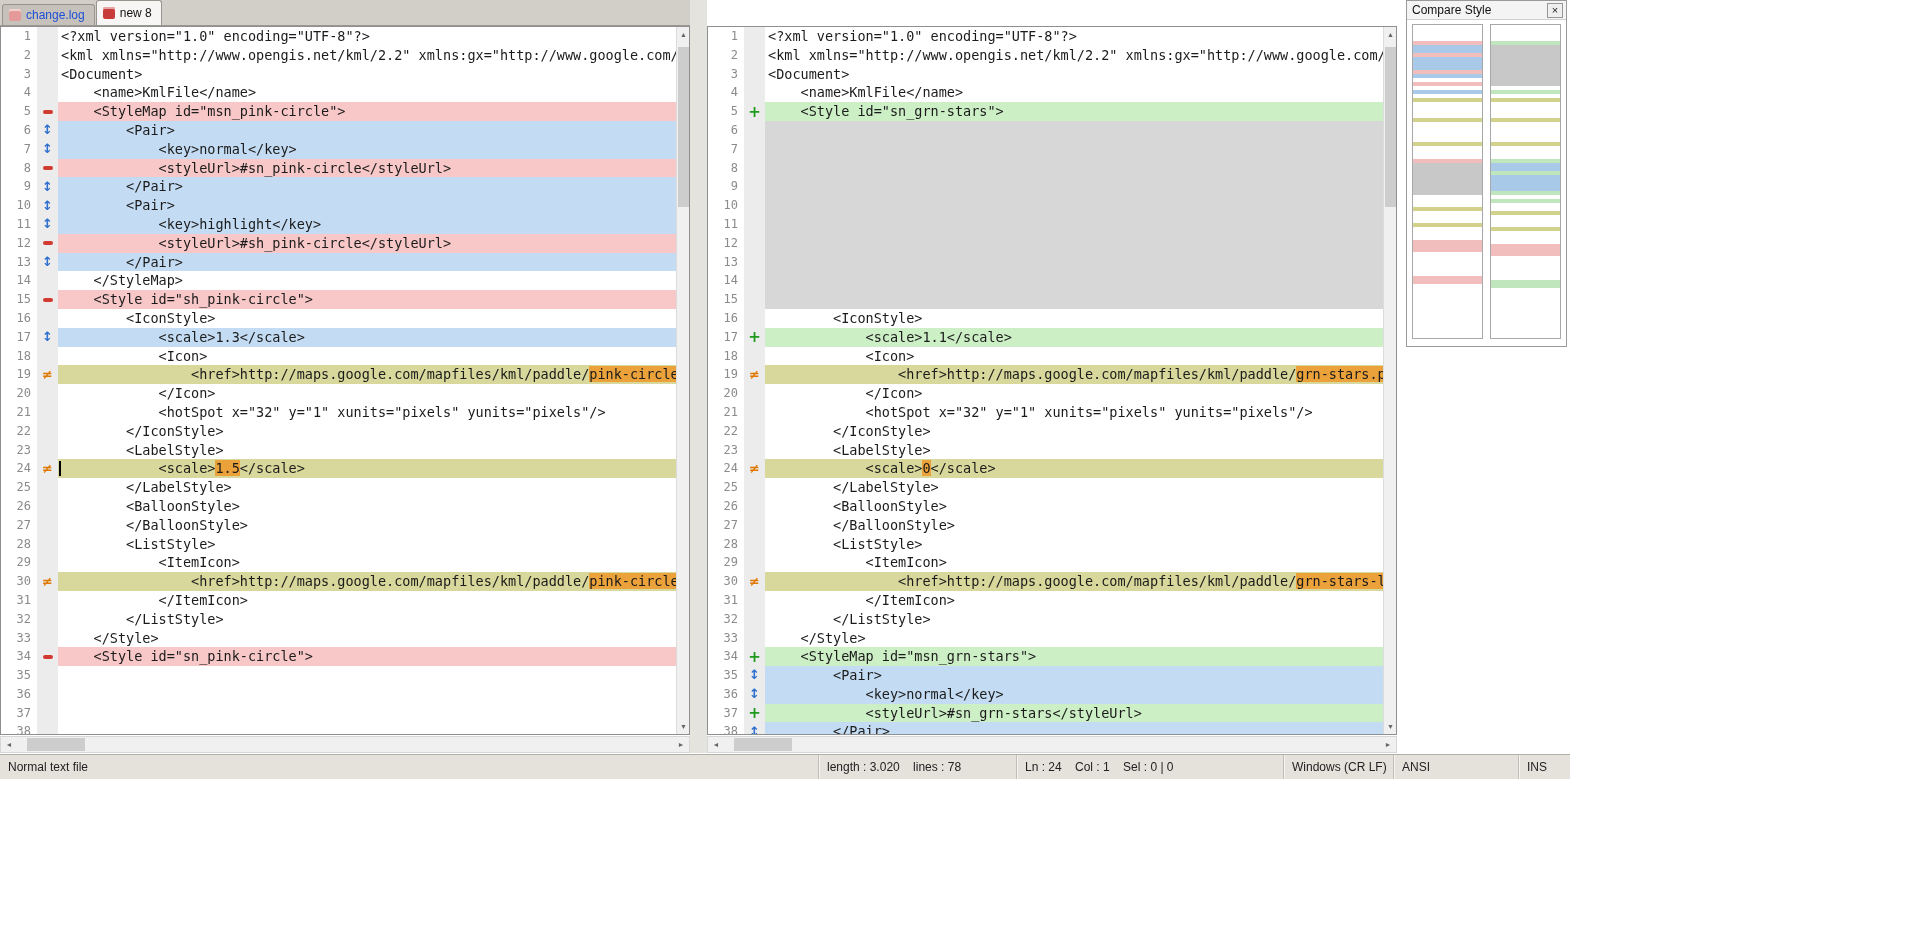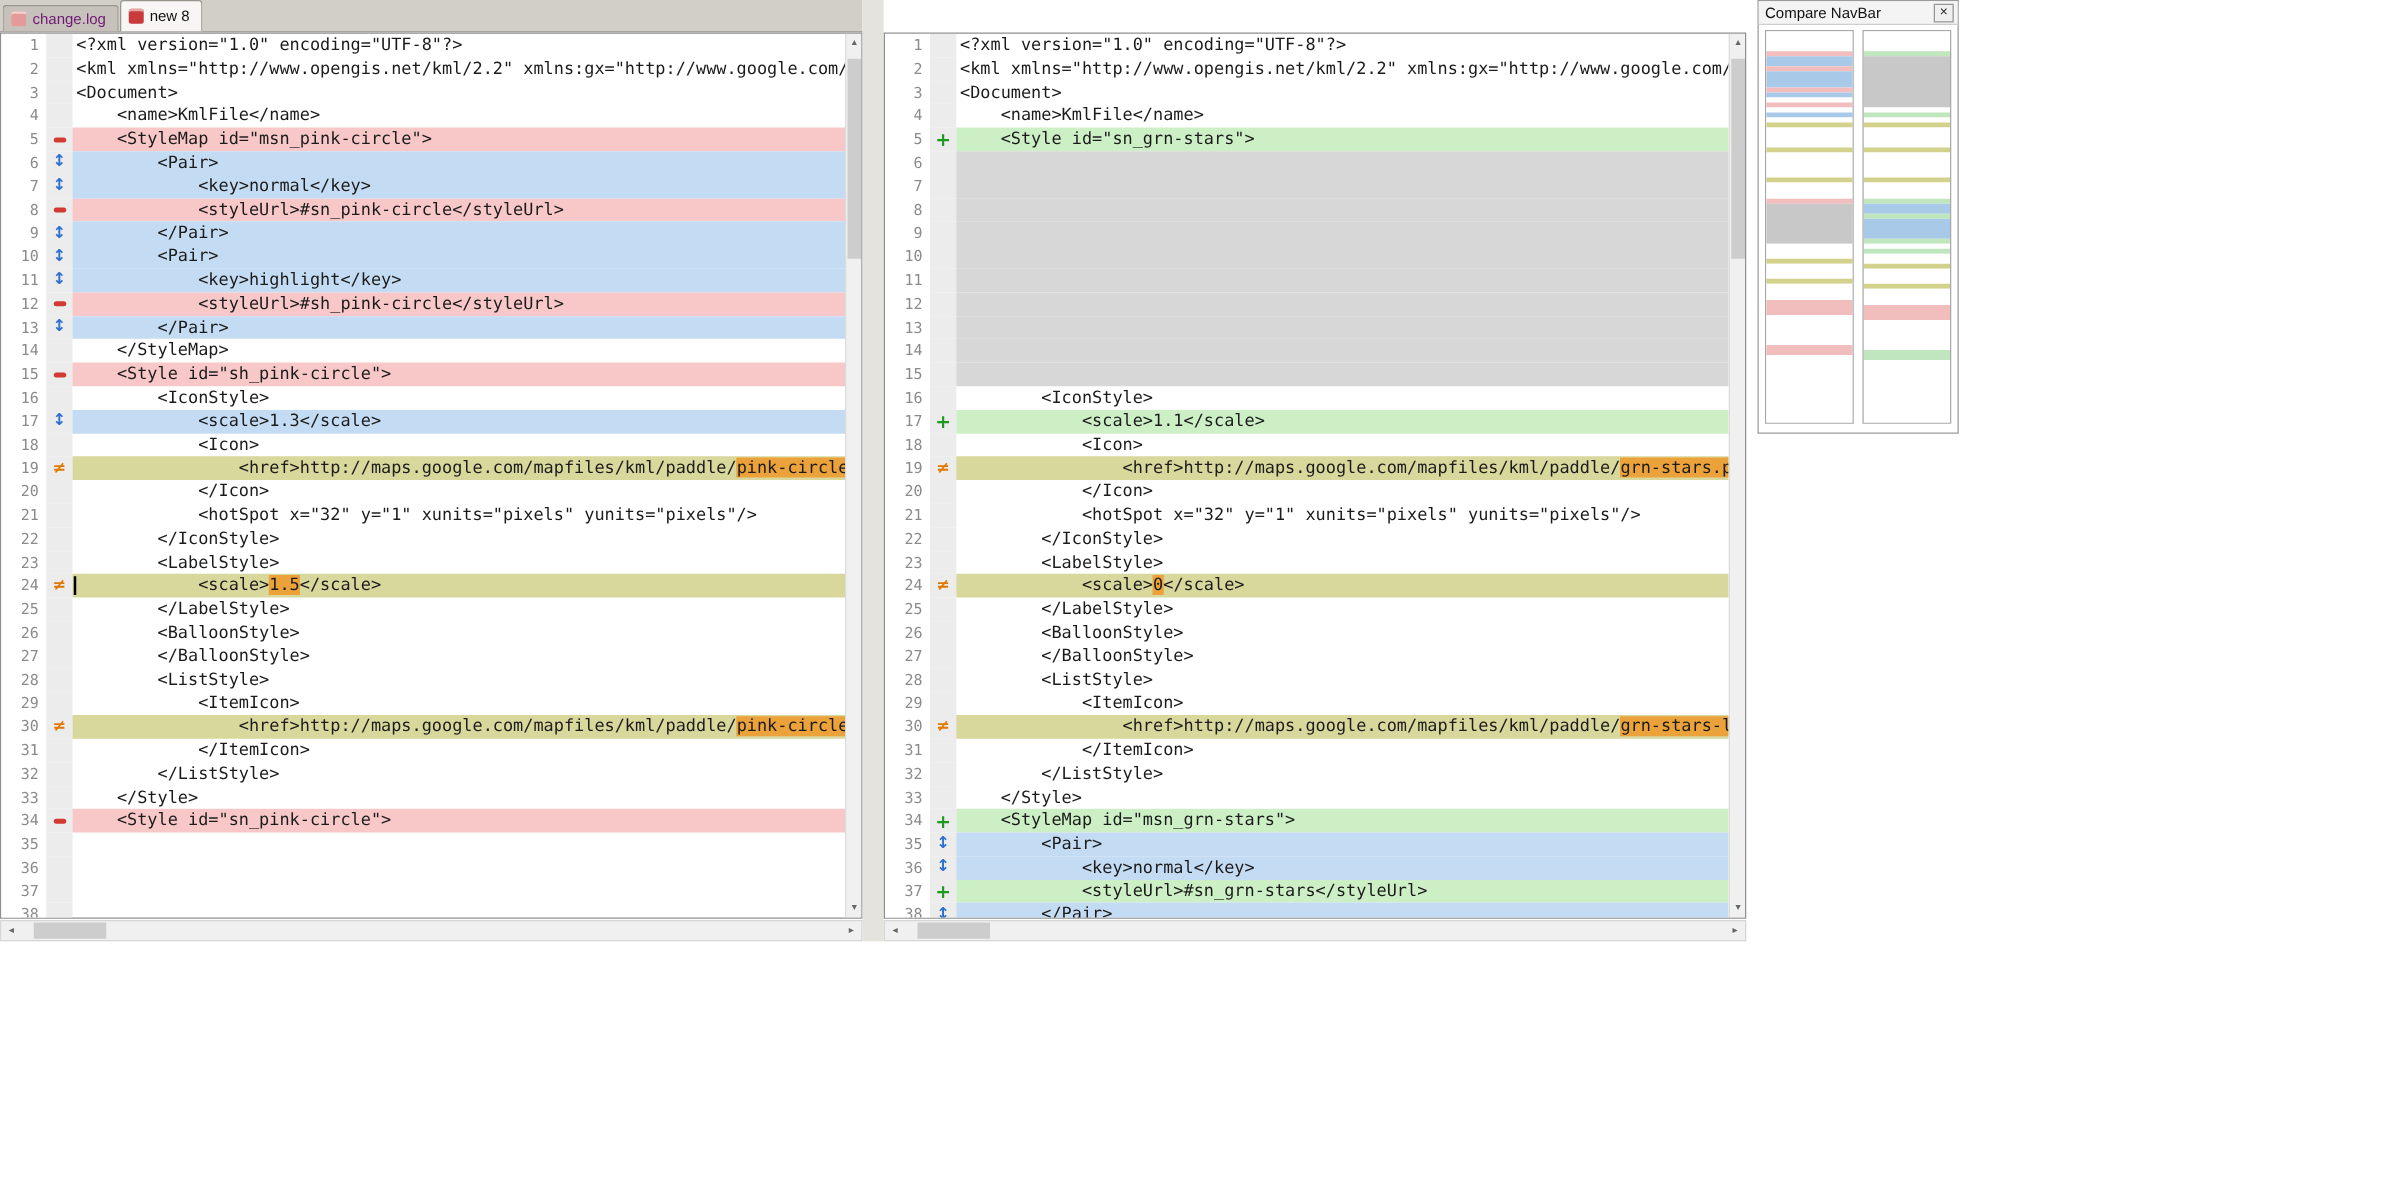--- a/index.html
+++ b/index.html
@@ -1,21 +1,21 @@
 <!DOCTYPE html>
 <html><head>
 <meta charset="utf-8">
 <style>
   *{margin:0;padding:0;box-sizing:border-box}
   html,body{width:1919px;height:952px;background:#ffffff;font-family:"Liberation Sans",sans-serif;overflow:hidden}
   .app{position:absolute;left:0;top:0;width:1570px;height:780px;background:#ffffff}
 
   
   .tabs{position:absolute;top:0;height:26px;background:#d2cfc8;border-bottom:1px solid #9a9792;display:flex;align-items:flex-end;padding-left:2px}
-  .tab{display:flex;align-items:center;gap:5px;height:21px;padding:0 9px 0 6px;margin-right:1px;background:#c6c2bb;border:1px solid #98948e;border-bottom:none;border-radius:3px 3px 0 0;font-size:12px;color:#701a75;cursor:default}
+  .tab{display:flex;align-items:center;gap:5px;height:21px;padding:0 9px 0 6px;margin-right:1px;background:#c6c2bb;border:1px solid #98948e;border-bottom:none;border-radius:3px 3px 0 0;font-size:12px;color:#1d4ed8;cursor:default}
   .tab.active{height:25px;background:#f7f6f4;color:#111}
   .tabicon{width:12px;height:12px;border-radius:2px;box-shadow:inset 0 2px 0 rgba(255,255,255,.55)}
 
   
   .pane{position:absolute;top:0;height:753px}
   #pane-left{left:0;width:690px}
   #pane-right{left:707px;width:690px}
   .editor{position:absolute;top:26px;left:0;right:0;height:709px;background:#ffffff;border:1px solid #8f8f8f;overflow:hidden}
   .rows{position:absolute;left:0;top:0;right:13px;bottom:0;overflow:hidden}
   .line{display:flex;height:18.8px}
@@ -535,21 +535,21 @@
     </div>
     <div class="hscroll">
       <div class="harrow left">◄</div>
       <div class="hthumb"></div>
       <div class="harrow right">►</div>
     </div>
   </div>
 
   <div class="navbar">
     <div class="navbar-title">
-      <span>Compare NavBar</span>
+      <span>Compare Style</span>
       <span class="navbar-close">×</span>
     </div>
     <div class="strips">
       <div class="strip">
           <div class="band" style="height: 16.2px; background: rgb(255, 255, 255);"></div>
           <div class="band" style="height: 4.05px; background: rgb(242, 189, 189);"></div>
           <div class="band" style="height: 8.1px; background: rgb(169, 201, 233);"></div>
           <div class="band" style="height: 4.05px; background: rgb(242, 189, 189);"></div>
           <div class="band" style="height: 12.15px; background: rgb(169, 201, 233);"></div>
           <div class="band" style="height: 4.05px; background: rgb(242, 189, 189);"></div>
@@ -603,14 +603,22 @@
           <div class="band" style="height: 4.05px; background: rgb(210, 210, 140);"></div>
           <div class="band" style="height: 12.15px; background: rgb(255, 255, 255);"></div>
           <div class="band" style="height: 12.15px; background: rgb(242, 189, 189);"></div>
           <div class="band" style="height: 24.3px; background: rgb(255, 255, 255);"></div>
           <div class="band" style="height: 8.1px; background: rgb(191, 230, 188);"></div>
           <div class="band" style="height: 56.7px; background: rgb(255, 255, 255);"></div>
         </div>
     </div>
   </div>
 
+  <div class="statusbar">
+    <div class="sb-sec" style="width:818px">Normal text file</div>
+    <div class="sb-sec" style="width:198px">length : 3.020    lines : 78</div>
+    <div class="sb-sec" style="width:267px">Ln : 24    Col : 1    Sel : 0 | 0</div>
+    <div class="sb-sec" style="width:110px">Windows (CR LF)</div>
+    <div class="sb-sec" style="width:125px">ANSI</div>
+    <div class="sb-sec" style="width:52px">INS</div>
+  </div>
 
 </div>
 
 </body></html>

